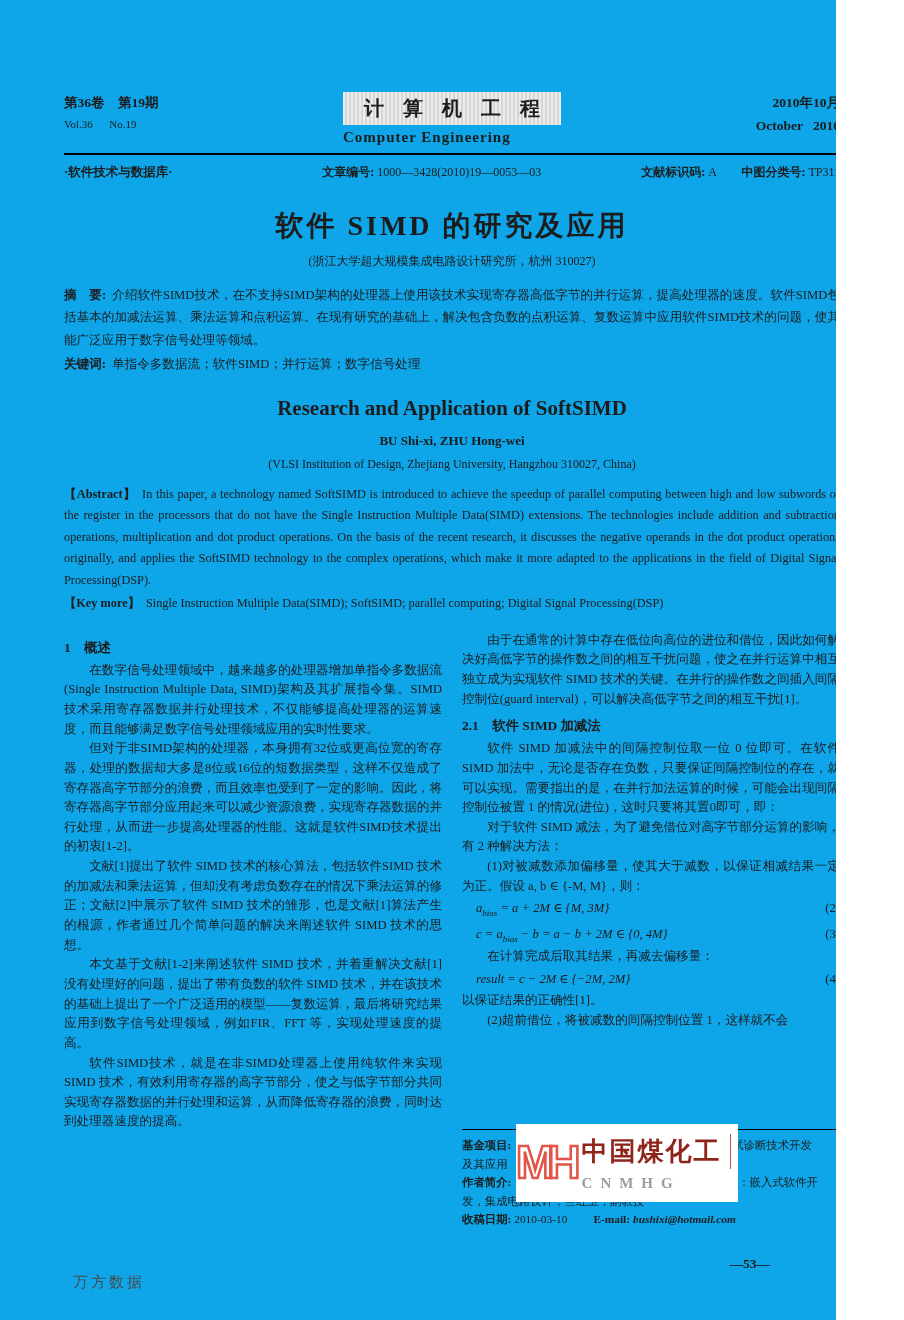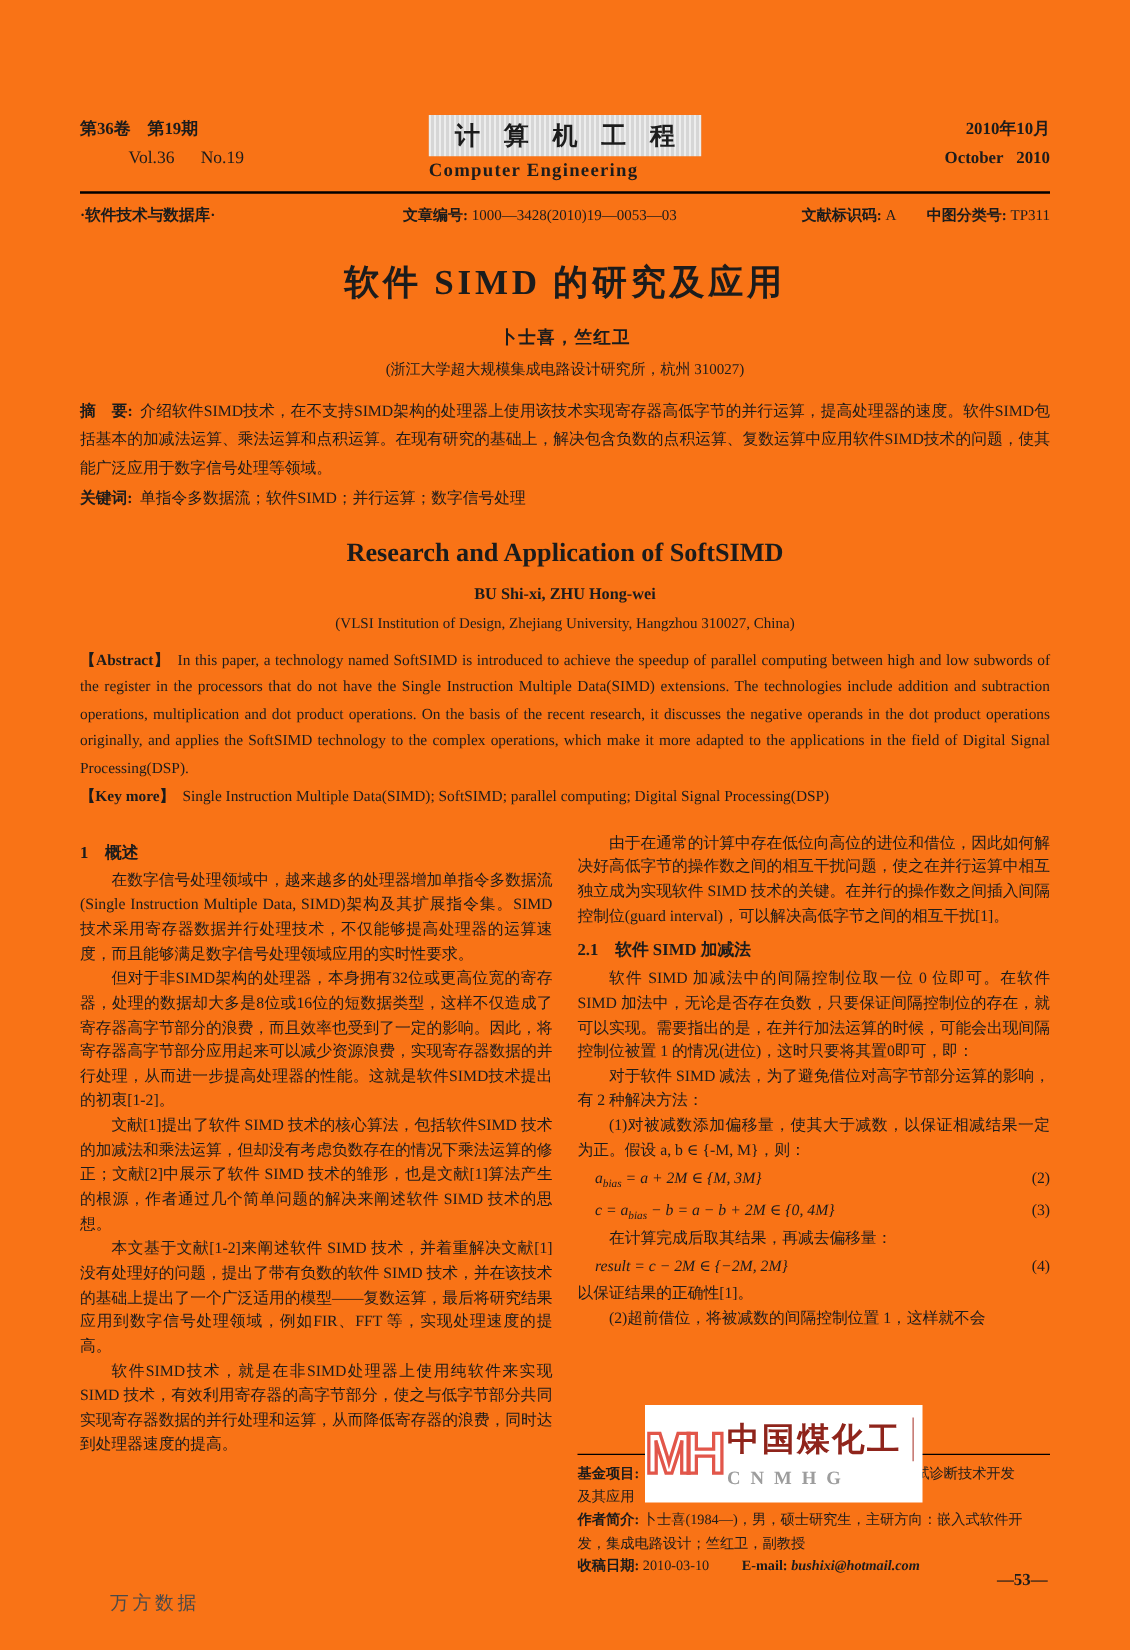--- a/index.html
+++ b/index.html
@@ -1,28 +1,28 @@
 <!DOCTYPE html>
 <html><head>
 <meta charset="utf-8">
 <style>
   html,body{margin:0;padding:0;}
   body{font-family:"Liberation Serif","DejaVu Serif",serif;color:#1c1c1c;background:#ffffff;}
-  .page{position:relative;width:904px;height:1320px;background:#f97316;overflow:hidden;text-decoration:underline;}
+  .page{position:relative;width:836px;height:1320px;background:#0ea5e9;overflow:hidden;text-decoration:underline;}
   .content{position:absolute;left:64px;top:92px;width:776px;}
   .bold{font-weight:bold;}
   
   .journal-header{display:flex;justify-content:space-between;align-items:flex-start;}
   .jh-left,.jh-right{width:170px;font-size:13.5px;line-height:1.7;}
   .jh-right{text-align:right;}
   .jh-center{}
   .journal-name-cn{display:inline-block;font-size:20px;font-weight:bold;letter-spacing:7px;padding:3px 14px 3px 21px;
      background:repeating-linear-gradient(90deg,#ededed 0 2px,#d6d6d6 2px 4px);}
   .journal-name-en{font-size:15px;font-weight:bold;margin-top:4px;letter-spacing:1px;}
-  .vol-en{font-size:14px;text-align:center;}
+  .vol-en{font-size:11px;}
   .rule{border-top:2.2px solid #000;margin-top:7px;}
   .meta-row{display:flex;align-items:baseline;margin-top:9px;font-size:12px;}
   .meta-row .m-col{font-weight:bold;font-size:12.5px;}
   .meta-item b{font-weight:bold;}
   .mi-article{margin-left:150px;}
   .mi-code{margin-left:100px;}
   .mi-clc{margin-left:auto;}
   
   .title-cn{margin:26px 0 0;text-align:center;font-size:28px;font-weight:bold;letter-spacing:3px;}
   .authors-cn{margin-top:16px;text-align:center;font-size:14px;font-weight:bold;letter-spacing:1px;}
@@ -54,21 +54,21 @@
   .fn-email .ev{font-weight:bold;font-style:italic;}
   
   .watermark{position:absolute;left:516px;top:1124px;width:222px;height:78px;background:#fff;display:flex;align-items:center;z-index:6;}
   .wm-logo{font-family:"Liberation Sans",sans-serif;font-size:46px;font-weight:900;line-height:0.9;letter-spacing:-7px;
      color:#fff; -webkit-text-stroke:2.6px #e2564a; text-stroke:2.6px #e2564a; margin-right:8px;}
   .wm-right{display:flex;flex-direction:column;}
   .wm-cn{font-size:26px;font-weight:bold;color:#8f241b;letter-spacing:2px;border-right:1.5px solid #b7554d;padding-right:8px;}
   .wm-en{font-size:15px;font-weight:bold;color:#9d9d9d;letter-spacing:8px;margin-top:6px;}
   
   .page-number{position:absolute;right:66px;bottom:48px;font-size:13.5px;font-weight:bold;}
-  .wanfang{position:absolute;left:88px;bottom:28px;font-size:15px;color:#4a4a4a;letter-spacing:3px;}
+  .wanfang{position:absolute;left:73px;bottom:28px;font-size:15px;color:#4a4a4a;letter-spacing:3px;}
 </style>
 </head>
 <body>
 
 <div class="page">
   <div class="content">
 
     <div class="journal-header">
       <div class="jh-left">
         <div class="bold">第36卷　第19期</div>
@@ -87,21 +87,20 @@
     <div class="rule"></div>
 
     <div class="meta-row">
       <span class="m-col">·软件技术与数据库·</span>
       <span class="meta-item mi-article"><b>文章编号:</b> <span>1000—3428(2010)19—0053—03</span></span>
       <span class="meta-item mi-code"><b>文献标识码:</b> <span>A</span></span>
       <span class="meta-item mi-clc"><b>中图分类号:</b> <span>TP311</span></span>
     </div>
 
     <h1 class="title-cn">软件 SIMD 的研究及应用</h1>
-    <div class="authors-cn">卜士喜，竺红卫</div>
     <div class="affil">(浙江大学超大规模集成电路设计研究所，杭州 310027)</div>
 
     <p class="abstract-cn"><span class="lbl">摘　要:</span><span>介绍软件SIMD技术，在不支持SIMD架构的处理器上使用该技术实现寄存器高低字节的并行运算，提高处理器的速度。软件SIMD包括基本的加减法运算、乘法运算和点积运算。在现有研究的基础上，解决包含负数的点积运算、复数运算中应用软件SIMD技术的问题，使其能广泛应用于数字信号处理等领域。</span></p>
     <p class="keywords"><span class="lbl">关键词:</span><span>单指令多数据流；软件SIMD；并行运算；数字信号处理</span></p>
 
     <h2 class="title-en">Research and Application of SoftSIMD</h2>
     <div class="authors-en">BU Shi-xi, ZHU Hong-wei</div>
     <div class="affil">(VLSI Institution of Design, Zhejiang University, Hangzhou 310027, China)</div>
 
     <p class="abstract-en"><span class="lbl">【Abstract】</span><span>In this paper, a technology named SoftSIMD is introduced to achieve the speedup of parallel computing between high and low subwords of the register in the processors that do not have the Single Instruction Multiple Data(SIMD) extensions. The technologies include addition and subtraction operations, multiplication and dot product operations. On the basis of the recent research, it discusses the negative operands in the dot product operations originally, and applies the SoftSIMD technology to the complex operations, which make it more adapted to the applications in the field of Digital Signal Processing(DSP).</span></p>

